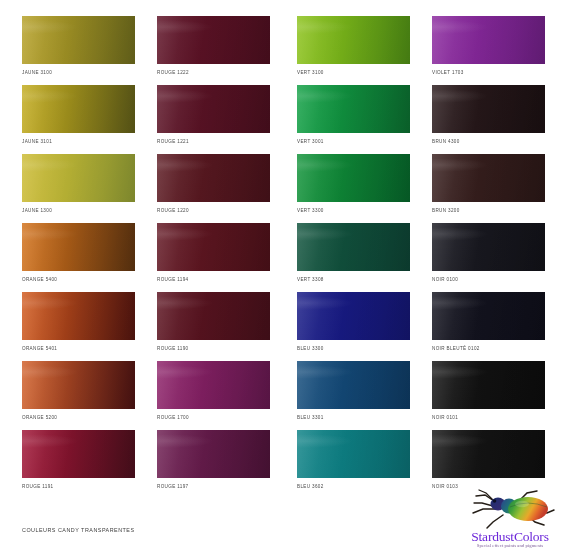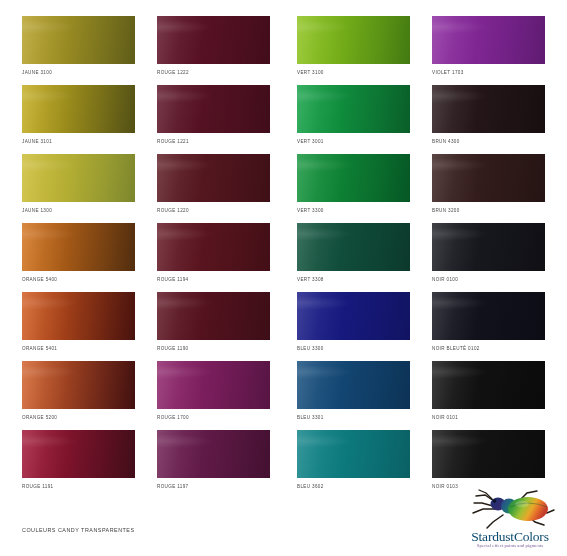--- a/index.html
+++ b/index.html
@@ -93,21 +93,21 @@
     height: 44px;
   }
   #logo-wordmark {
     position: absolute;
     left: 0;
     top: 42px;
     width: 106px;
     text-align: center;
     font-family: "Liberation Serif", serif;
     font-size: 13.5px;
-    color: #0c4a6e;
+    color: #6d28d9;
     letter-spacing: -0.2px;
     white-space: nowrap;
   }
   #logo-tagline {
     position: absolute;
     left: 0;
     top: 56px;
     width: 106px;
     text-align: center;
     font-family: "Liberation Serif", serif;

